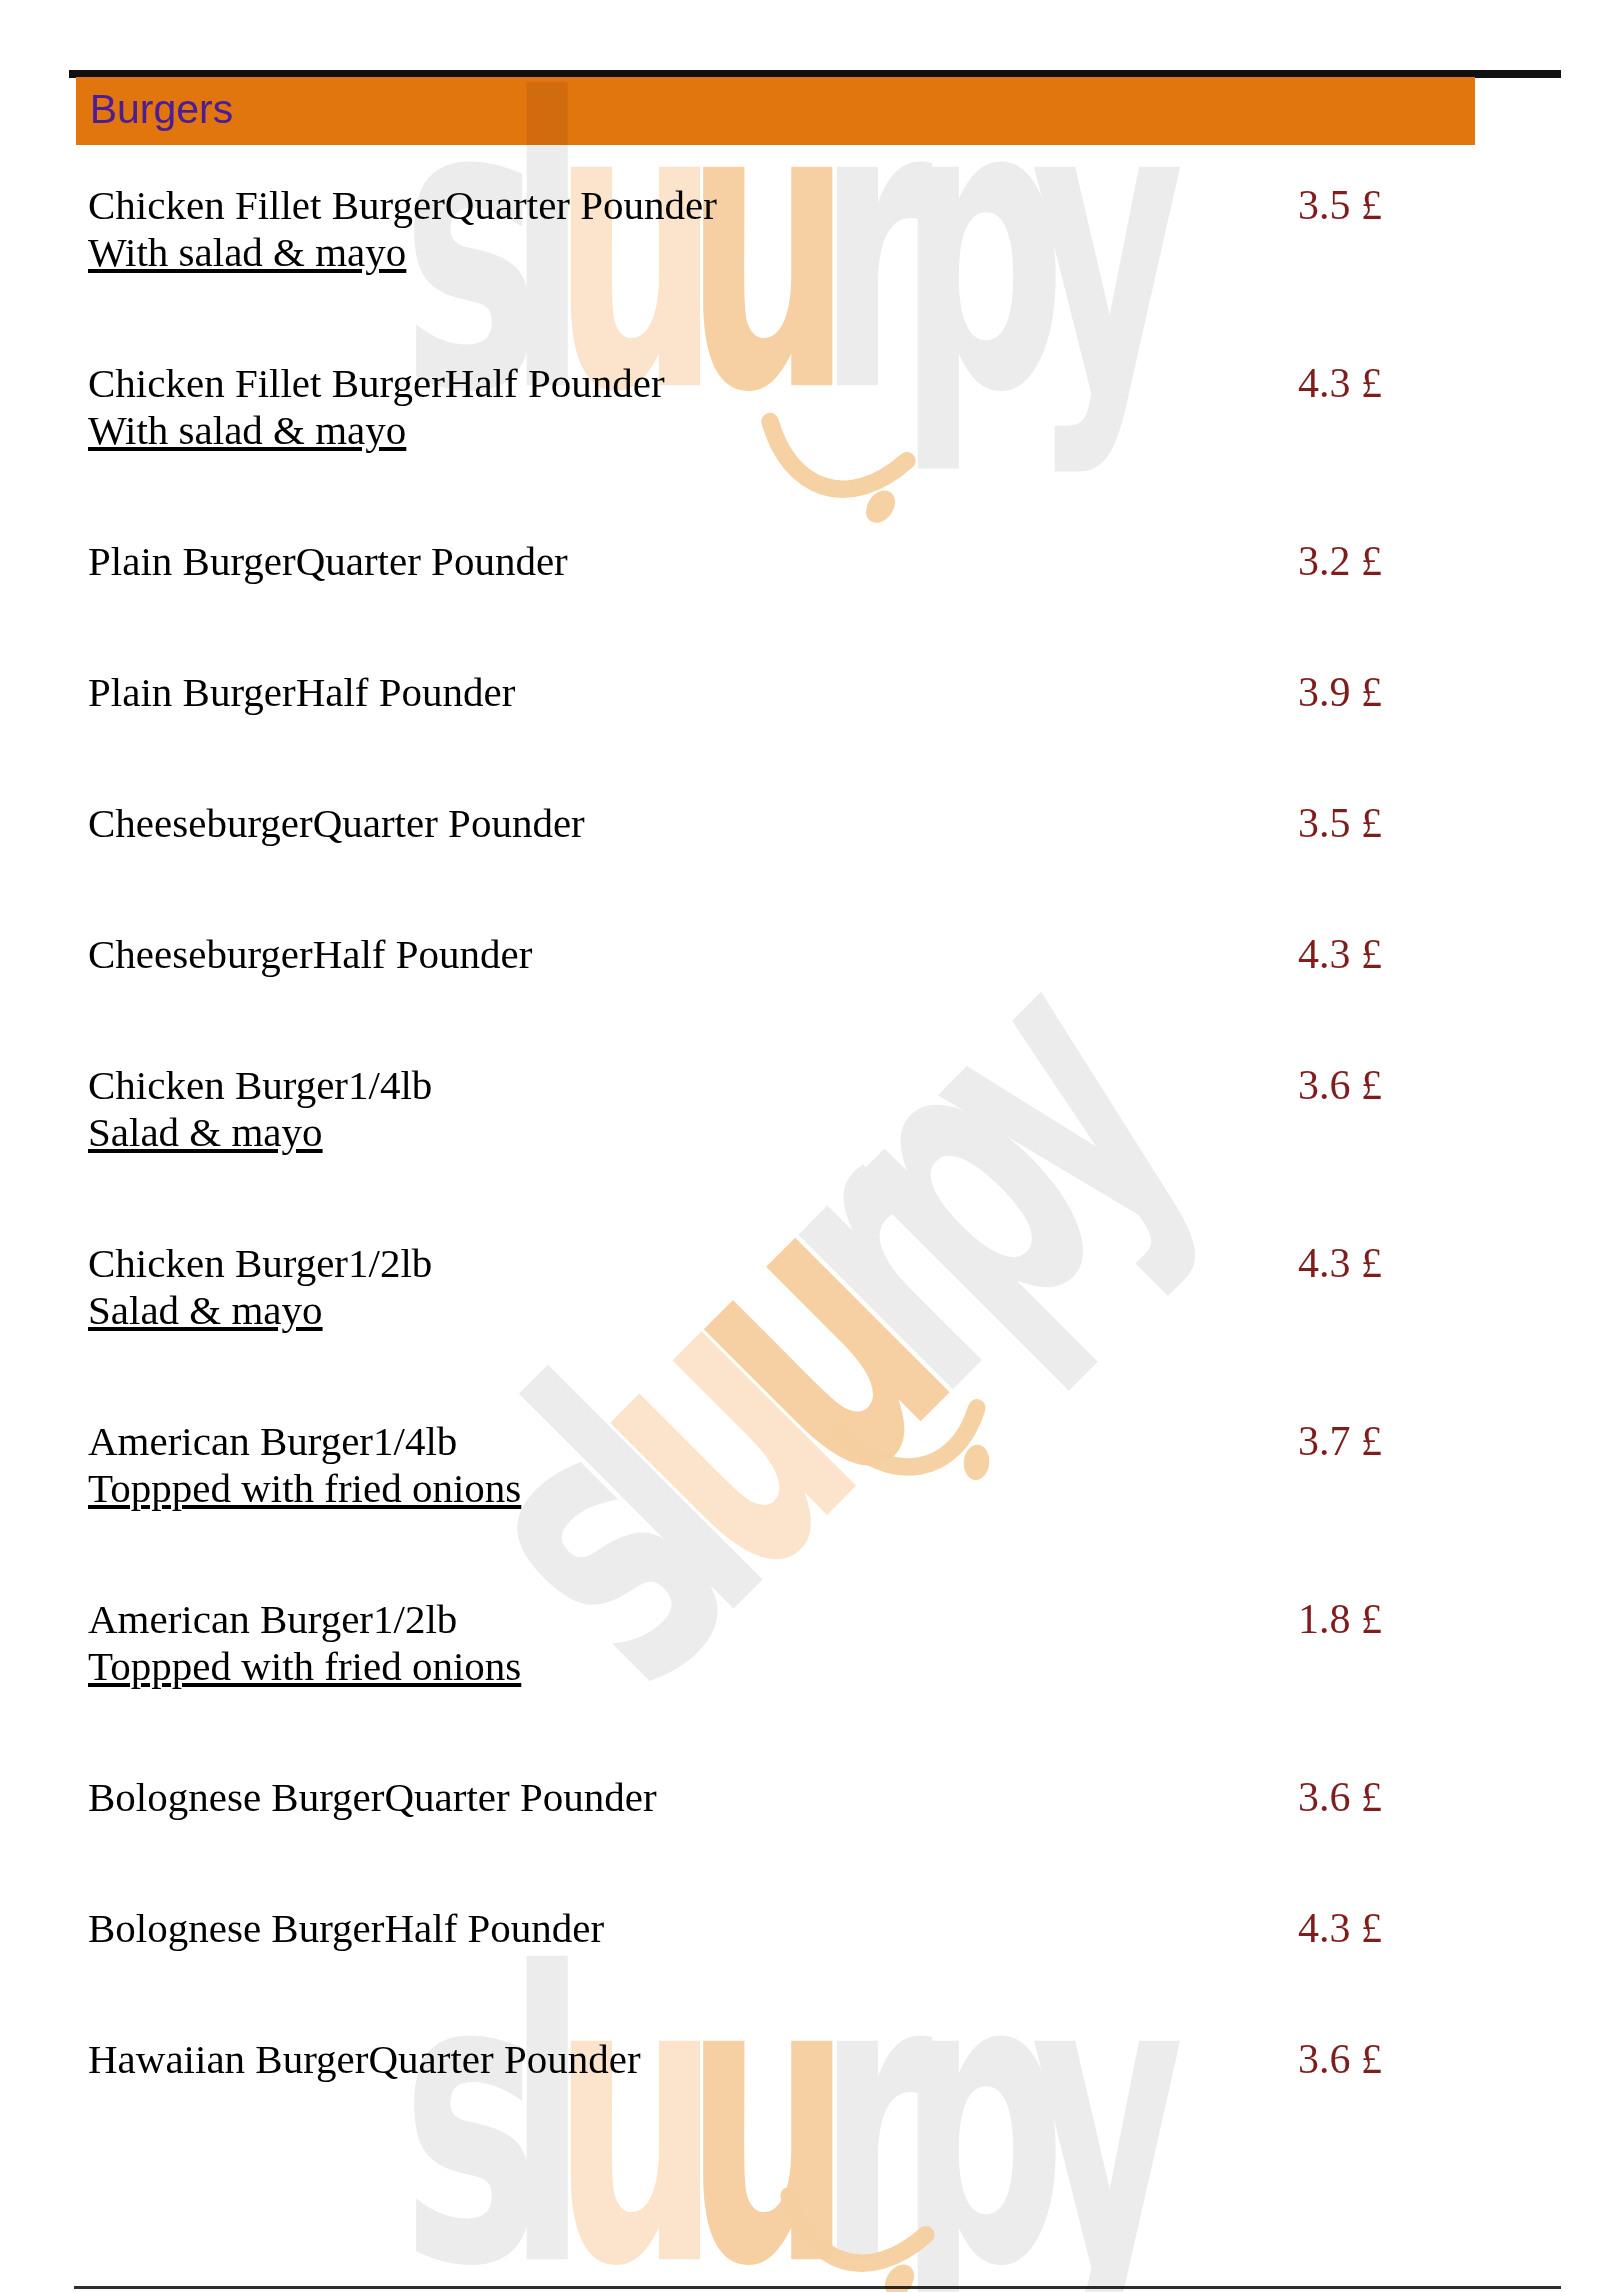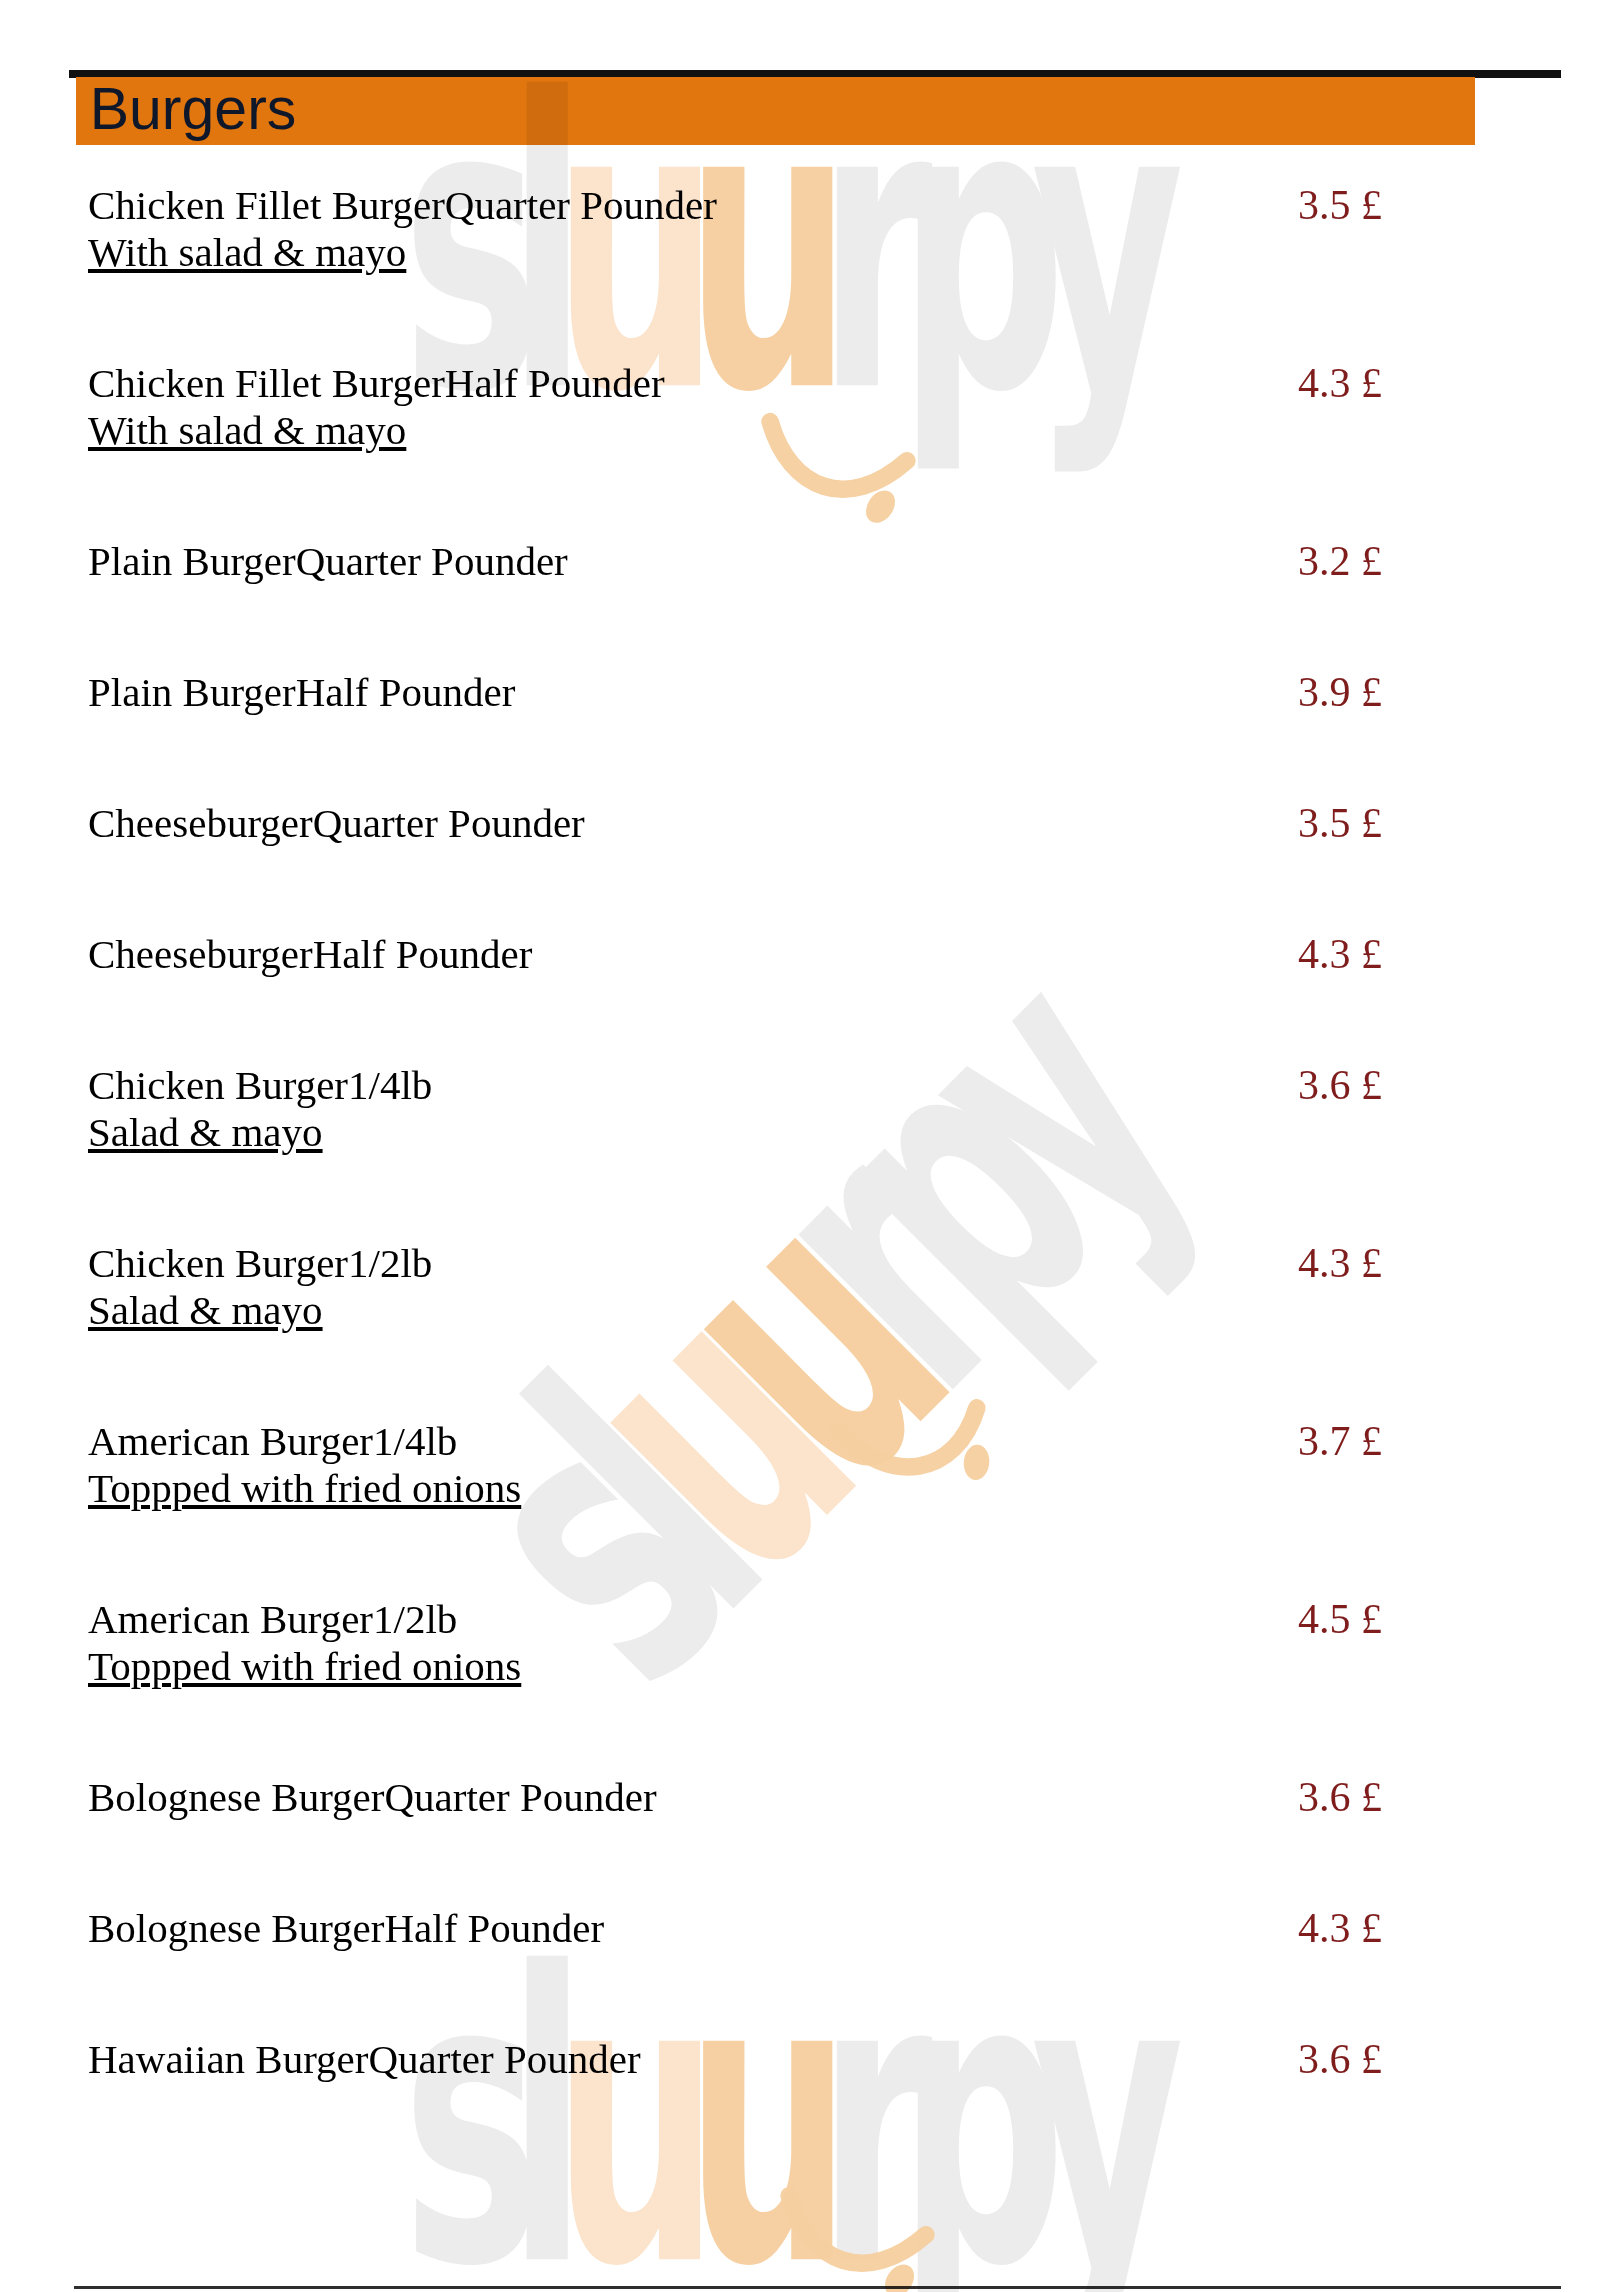--- a/index.html
+++ b/index.html
@@ -14,22 +14,22 @@
     position:absolute;left:69px;top:70px;width:1492px;height:7.8px;
     background:#111111;
   }
   .category-header{
     position:absolute;left:76px;top:77px;width:1399px;height:68px;
     background:#e1750e;
     display:flex;align-items:center;
   }
   .category-header .label{
     font-family:"Liberation Sans",sans-serif;
-    font-size:59px;line-height:47px;
-    color:#0f172a;
+    font-size:41px;line-height:47px;
+    color:#4c1d95;
     padding-left:13.7px;
     padding-bottom:3.9px;
   }
   .menu-list{
     position:absolute;left:88px;top:182px;width:1441px;
   }
   .menu-item{
     position:relative;
     margin-bottom:84px;
   }
@@ -125,21 +125,21 @@
         <div class="item-price">4.3 £</div>
       </div>
       <div class="menu-item">
         <div class="item-name">American Burger1/4lb</div>
         <div class="item-desc">Toppped with fried onions</div>
         <div class="item-price">3.7 £</div>
       </div>
       <div class="menu-item">
         <div class="item-name">American Burger1/2lb</div>
         <div class="item-desc">Toppped with fried onions</div>
-        <div class="item-price">4.5 £</div>
+        <div class="item-price">1.8 £</div>
       </div>
       <div class="menu-item">
         <div class="item-name">Bolognese BurgerQuarter Pounder</div>
         <div class="item-price">3.6 £</div>
       </div>
       <div class="menu-item">
         <div class="item-name">Bolognese BurgerHalf Pounder</div>
         <div class="item-price">4.3 £</div>
       </div>
       <div class="menu-item">

